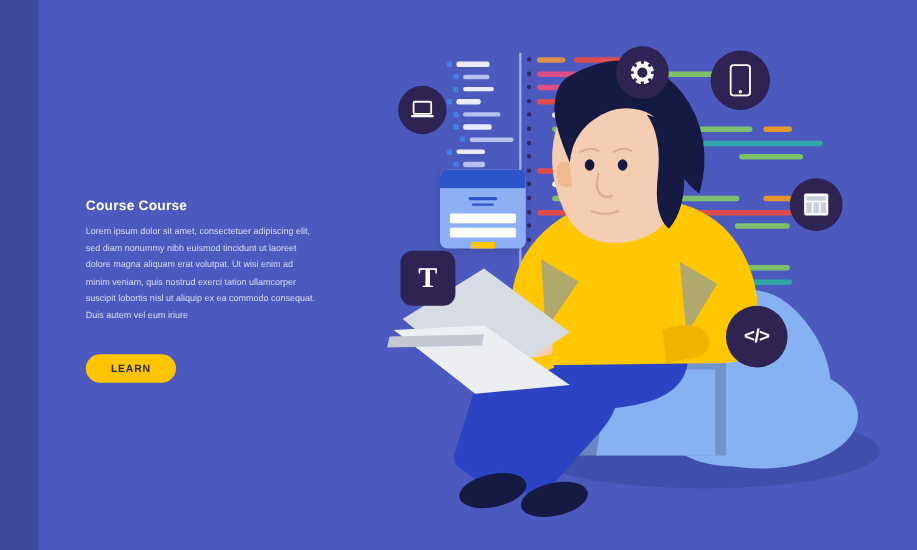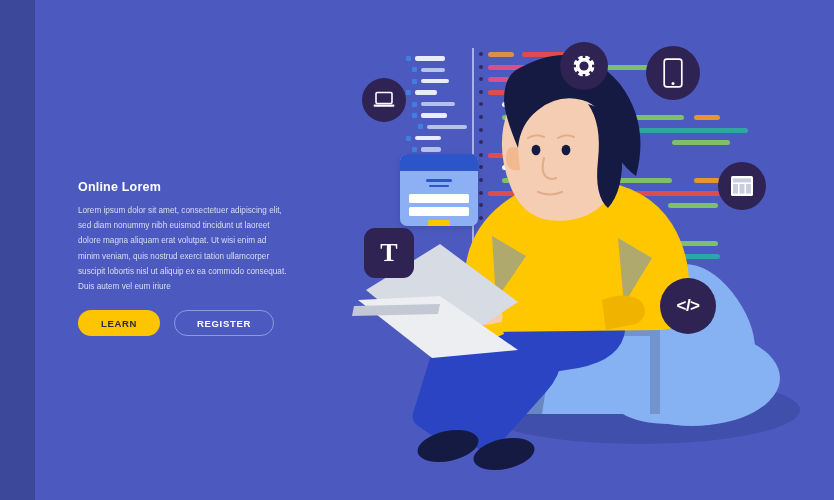--- a/index.html
+++ b/index.html
@@ -12,21 +12,21 @@
   }
   #stage { position:absolute; inset:0; width:834px; height:500px; background:#4c5ac0; overflow:hidden; }
 
   
   .edge-stripe { position:absolute; left:0; top:0; width:35px; height:500px; background:#3c4899; }
 
   
   .copy { position:absolute; left:78px; top:180px; width:245px; }
   .eyebrow { font-size:12.5px; font-weight:bold; color:#ffffff; letter-spacing:.2px; margin-bottom:9px; }
   .headline { font-size:28.5px; font-weight:bold; color:#ffffff; letter-spacing:-.4px; line-height:1.05; margin-bottom:14px; }
-  .paragraph { font-size:8.2px; line-height:1.85; color:#d9ddf2; width:210px; margin-bottom:16px; }
+  .paragraph { font-size:8.2px; line-height:1.85; color:#d9ddf2; width:210px; margin-bottom:28px; }
   .btn-row { display:flex; align-items:flex-start; gap:14px; }
   .btn { border-radius:999px; font-size:9.5px; font-weight:bold; letter-spacing:.7px;
          display:flex; align-items:center; justify-content:center; cursor:pointer; }
   .btn-primary { background:#fdc500; color:#2a2a40; width:82px; height:26px; border:none; }
   .btn-ghost { background:transparent; color:#ffffff; width:100px; height:26px; border:1.3px solid #8f99dd; }
 
   
   .illo { position:absolute; left:340px; top:0; width:494px; height:500px; }
 
   .divider-line { position:absolute; left:132px; top:48px; width:1.6px; height:250px; background:#b9c2ef; opacity:.85; }
@@ -72,25 +72,24 @@
   .person { position:absolute; left:0; top:0; width:494px; height:500px; }
 </style>
 </head>
 <body>
 
 <div id="stage">
 
   <div class="edge-stripe"></div>
 
   <div class="copy">
-    <div class="eyebrow">Online Lorem</div>
+    <div class="eyebrow">Course Course</div>
     <div class="paragraph">Lorem ipsum dolor sit amet, consectetuer adipiscing elit, sed diam nonummy nibh euismod tincidunt ut laoreet dolore magna aliquam erat volutpat. Ut wisi enim ad minim veniam, quis nostrud exerci tation ullamcorper suscipit lobortis nisl ut aliquip ex ea commodo consequat. Duis autem vel eum iriure</div>
     <div class="btn-row">
       <button class="btn btn-primary">LEARN</button>
-      <button class="btn btn-ghost">REGISTER</button>
     </div>
   </div>
 
   <div class="illo">
 
     <div class="divider-line"></div>
     <div class="gutter" id="gutter">
         <i></i>
         <i></i>
         <i></i>

